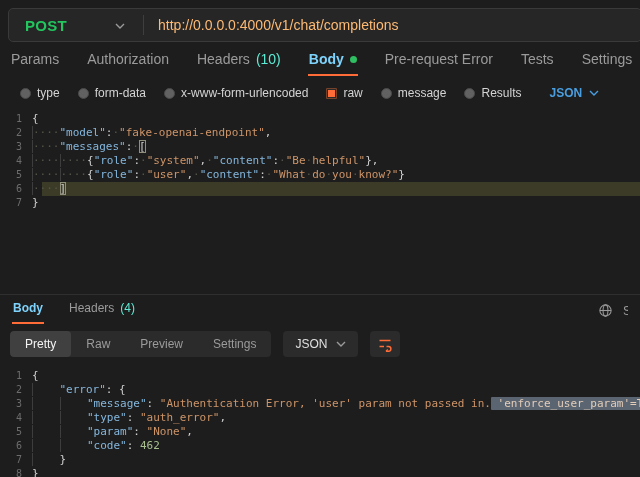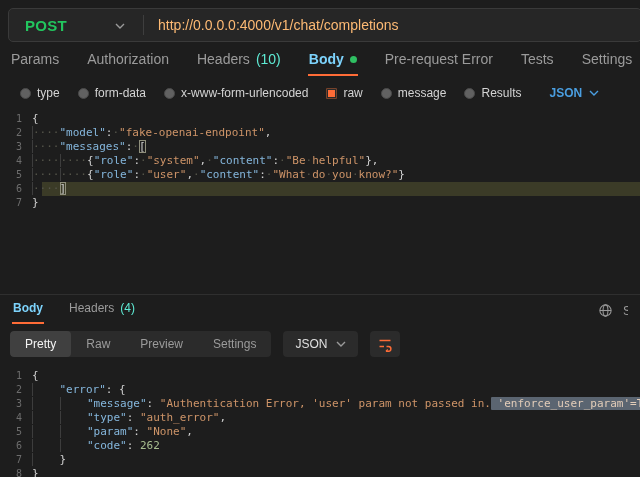--- a/index.html
+++ b/index.html
@@ -234,17 +234,17 @@
       </svg>
     </div>
   </div>
 
   <div class="editor response">
       <div class="code-line"><span class="ln">1</span><span class="code"><span class="p">{</span></span></div>
       <div class="code-line"><span class="ln">2</span><span class="code"><span class="ind">&nbsp;&nbsp;&nbsp;&nbsp;</span><span class="key">"error"</span><span class="p">: </span><span class="p">{</span></span></div>
       <div class="code-line"><span class="ln">3</span><span class="code"><span class="ind">&nbsp;&nbsp;&nbsp;&nbsp;</span><span class="ind">&nbsp;&nbsp;&nbsp;&nbsp;</span><span class="key">"message"</span><span class="p">: </span><span class="str">"Authentication Error, 'user' param not passed in.</span><span class="str sel"> 'enforce_user_param'=True"</span></span></div>
       <div class="code-line"><span class="ln">4</span><span class="code"><span class="ind">&nbsp;&nbsp;&nbsp;&nbsp;</span><span class="ind">&nbsp;&nbsp;&nbsp;&nbsp;</span><span class="key">"type"</span><span class="p">: </span><span class="str">"auth_error"</span><span class="p">,</span></span></div>
       <div class="code-line"><span class="ln">5</span><span class="code"><span class="ind">&nbsp;&nbsp;&nbsp;&nbsp;</span><span class="ind">&nbsp;&nbsp;&nbsp;&nbsp;</span><span class="key">"param"</span><span class="p">: </span><span class="str">"None"</span><span class="p">,</span></span></div>
-      <div class="code-line"><span class="ln">6</span><span class="code"><span class="ind">&nbsp;&nbsp;&nbsp;&nbsp;</span><span class="ind">&nbsp;&nbsp;&nbsp;&nbsp;</span><span class="key">"code"</span><span class="p">: </span><span class="num">262</span></span></div>
+      <div class="code-line"><span class="ln">6</span><span class="code"><span class="ind">&nbsp;&nbsp;&nbsp;&nbsp;</span><span class="ind">&nbsp;&nbsp;&nbsp;&nbsp;</span><span class="key">"code"</span><span class="p">: </span><span class="num">462</span></span></div>
       <div class="code-line"><span class="ln">7</span><span class="code"><span class="ind">&nbsp;&nbsp;&nbsp;&nbsp;</span><span class="p">}</span></span></div>
       <div class="code-line"><span class="ln">8</span><span class="code"><span class="p">}</span></span></div>
     </div>
 </div>
 
 </body></html>

